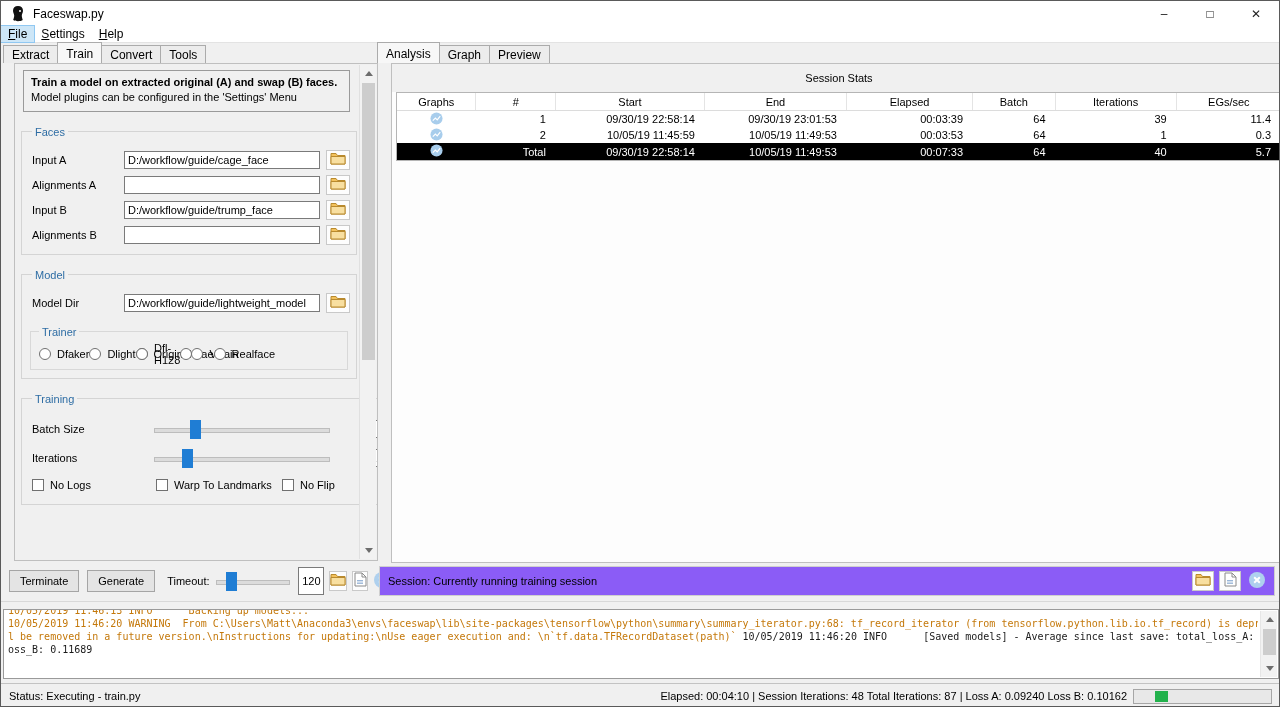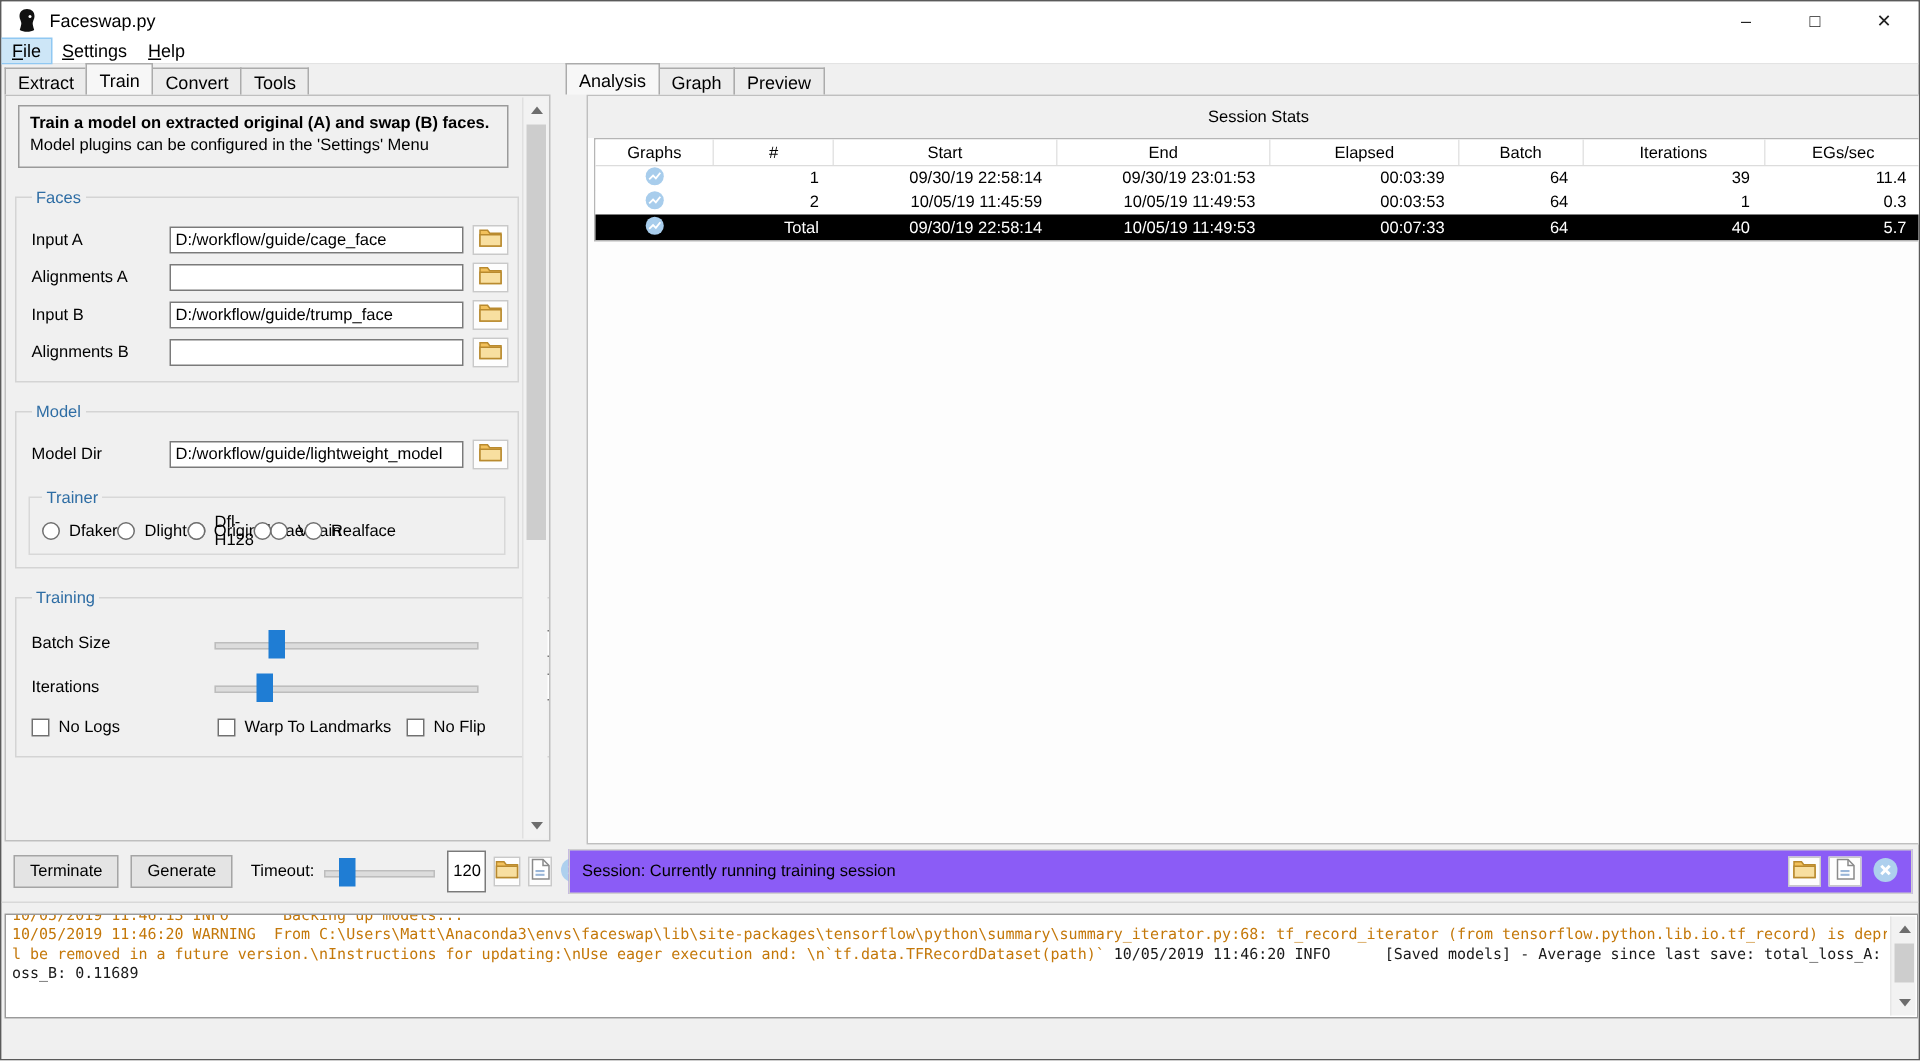--- a/index.html
+++ b/index.html
@@ -21,21 +21,21 @@
 
   
   .workspace { position: absolute; top: 42px; left: 0; right: 0; bottom: 0; background: #f0f0f0; }
 
   .tabrow { position: absolute; top: 0; left: 2px; display: flex; align-items: flex-end; height: 20px; z-index: 2; }
   .tab { padding: 2px 8px 3px; font-size: 12px; background: #ececec; border: 1px solid #ababab; border-bottom: none; margin-right: -1px; height: 18px; }
   .tab.active { background: #f7f7f7; height: 21px; position: relative; z-index: 3; padding-top: 4px; }
 
   
   .left-col { position: absolute; left: 0; top: 0; width: 372px; height: 554px; }
-  .left-pane { position: absolute; left: 2px; top: 20px; width: 364px; height: 498px; background: #f0f0f0; border: 1px solid #bfbfbf; overflow: hidden; }
+  .left-pane { position: absolute; left: 13px; top: 20px; width: 364px; height: 498px; background: #f0f0f0; border: 1px solid #bfbfbf; overflow: hidden; }
   .pane-content { position: absolute; left: 0; top: 0; width: 347px; }
 
   .info-box { margin: 6px 12px 0 8px; border: 1px solid #9a9a9a; background: #f0f0f0; padding: 4px 7px 6px; line-height: 1.35; }
   .info-bold { font-weight: bold; }
 
   fieldset.group { border: 1px solid #d4d4d4; margin: 14px 11px 0 6px; padding: 10px 6px 6px; position: relative; }
   fieldset.group legend { color: #2e6da4; font-size: 11px; padding: 0 3px; margin-left: 4px; }
   fieldset.subgroup { border: 1px solid #d8d8d8; margin: 10px 2px 2px; padding: 8px 4px 6px; }
 
   .field-row { display: flex; align-items: center; height: 25px; padding-left: 4px; }
@@ -442,15 +442,24 @@
         <div class="scroll-arrow up">
             <span class="arr up"></span>
           </div>
         <div class="scroll-thumb console-thumb"></div>
         <div class="scroll-arrow down">
             <span class="arr down"></span>
           </div>
       </div>
     </div>
 
+    <div class="statusbar">
+      <span class="status-left">Status: Executing - train.py</span>
+      <span class="status-right">
+        <span>Elapsed: 00:04:10 | Session Iterations: 48  Total Iterations: 87 | Loss A: 0.09240  Loss B: 0.10162</span>
+        <span class="progress">
+            <span class="progress-block"></span>
+          </span>
+      </span>
+    </div>
 
   </div>
 </div>
 
 </body></html>

